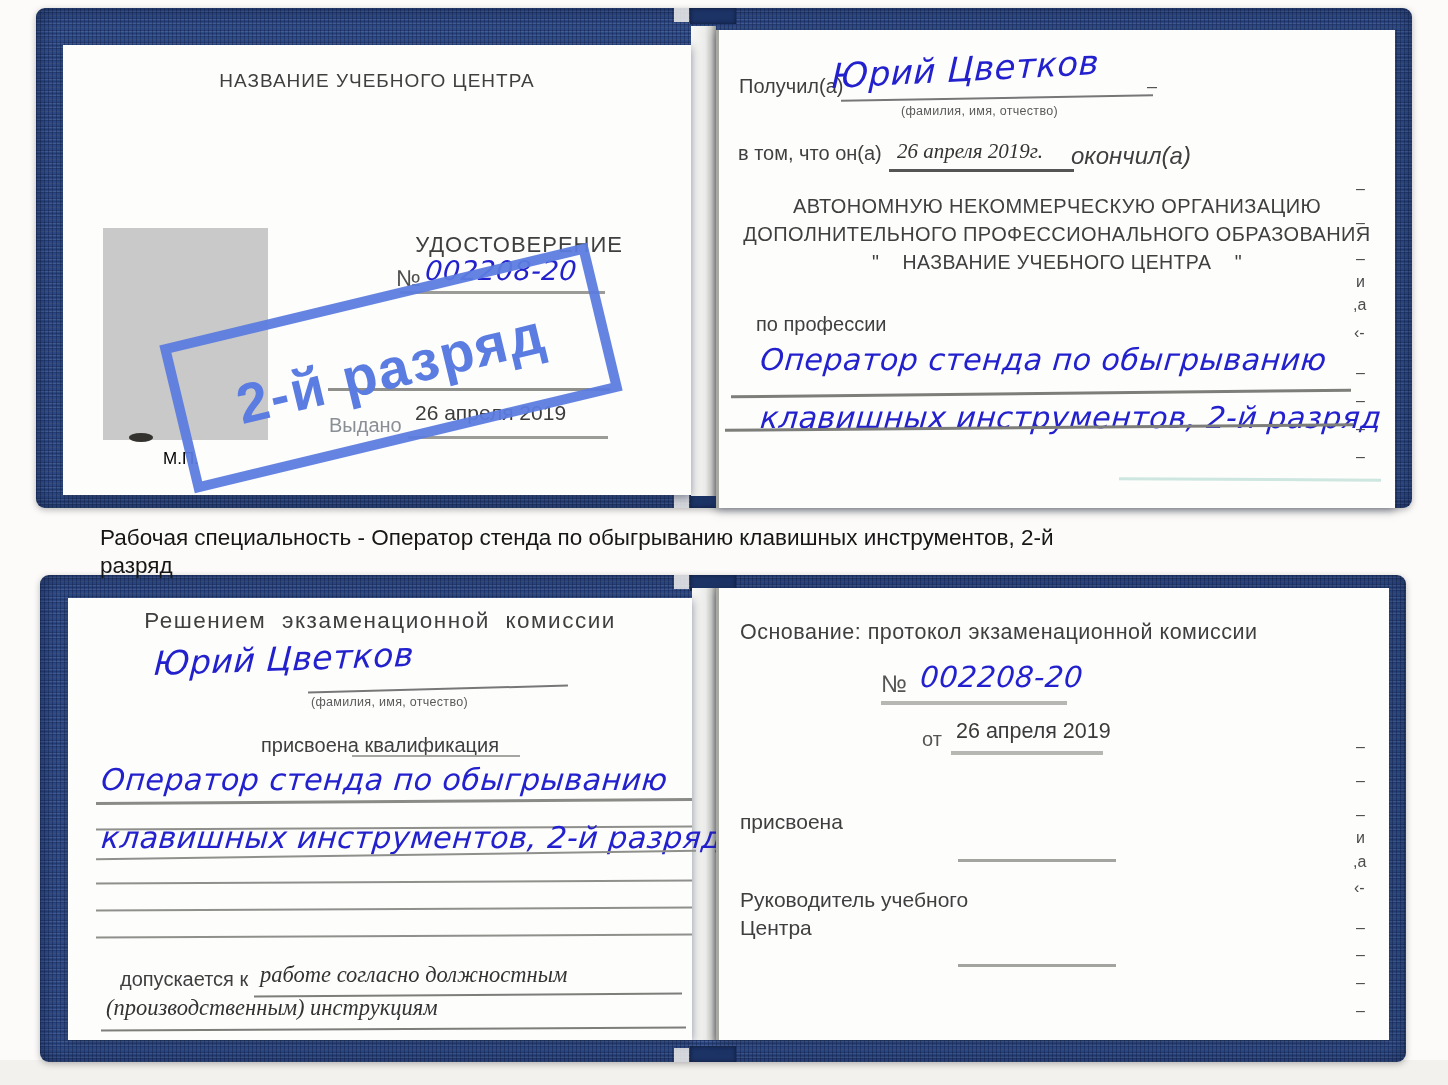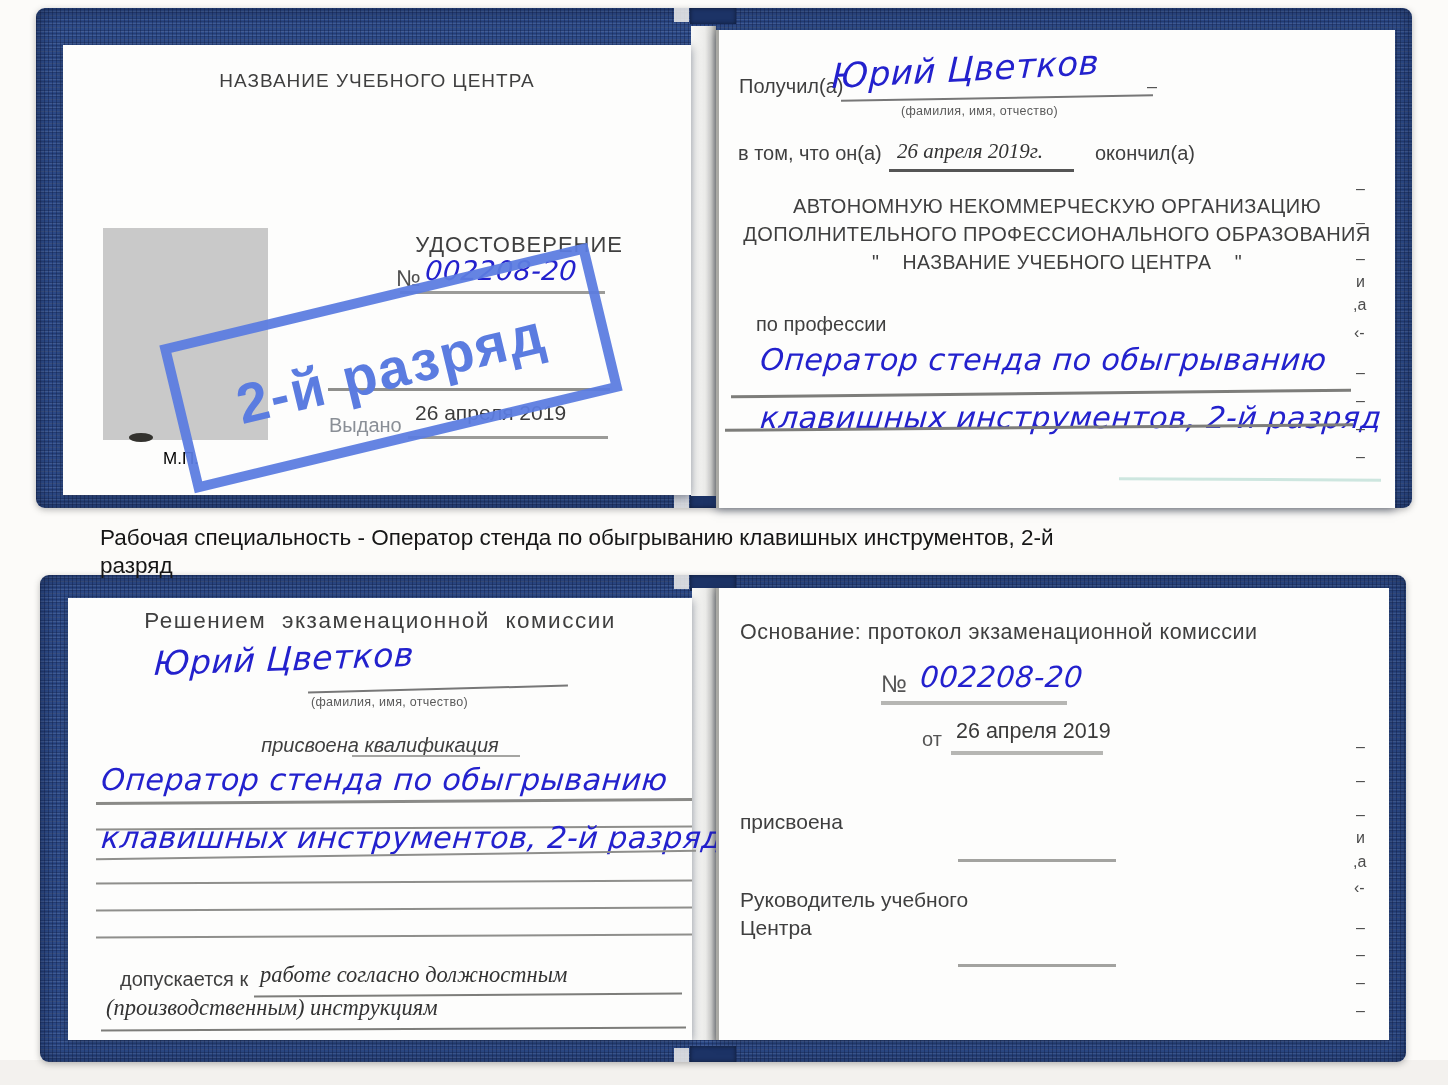--- a/index.html
+++ b/index.html
@@ -112,21 +112,21 @@
     <div class="page page-right" style="left:680px; top:22px; width:676px; height:478px;">
       <div class="t print" style="left:20px; top:45px; font-size:20px;">Получил(а)</div>
       <div class="rule" style="left:122px; top:67px; width:312px; height:2px; background:#777; transform:rotate(-1deg);"></div>
       <div class="t hw" style="left:112px; top:26px; font-size:34px; transform:rotate(-3deg) skewX(-5deg);">Юрий Цветков</div>
       <div class="t hint" style="left:182px; top:74px;">(фамилия, имя, отчество)</div>
       <div class="t" style="left:428px; top:46px; font-size:18px; color:#555;">–</div>
 
       <div class="t print" style="left:19px; top:112px; font-size:20px;">в том, что он(а)</div>
       <div class="t serif-it" style="left:178px; top:109px; font-size:21px;">26 апреля 2019г.</div>
       <div class="rule" style="left:170px; top:139px; width:185px; height:2.5px; background:#555;"></div>
-      <div class="t print" style="left:376px; top:112px; font-size:20px;">окончил(а)</div>
+      <div class="t print" style="left:352px; top:112px; font-size:24px;font-style:italic;">окончил(а)</div>
 
       <div class="t center print" style="top:165px; font-size:20px; letter-spacing:.4px;">АВТОНОМНУЮ НЕКОММЕРЧЕСКУЮ ОРГАНИЗАЦИЮ</div>
       <div class="t center print" style="top:193px; font-size:20px; letter-spacing:.4px;">ДОПОЛНИТЕЛЬНОГО ПРОФЕССИОНАЛЬНОГО ОБРАЗОВАНИЯ</div>
       <div class="t center print" style="top:221px; font-size:19.5px; letter-spacing:.4px;">"&nbsp;&nbsp;&nbsp;&nbsp;НАЗВАНИЕ УЧЕБНОГО ЦЕНТРА&nbsp;&nbsp;&nbsp;&nbsp;"</div>
 
       <div class="t print" style="left:37px; top:283px; font-size:20px;">по профессии</div>
       <div class="t hw" style="left:40px; top:312px; font-size:30px;">Оператор стенда по обыгрыванию</div>
       <div class="rule" style="left:12px; top:362px; width:620px; height:2.5px; background:#7d7d7a; transform:rotate(-.6deg);"></div>
       <div class="t hw" style="left:40px; top:370px; font-size:30px;">клавишных инструментов, 2-й разряд</div>
       <div class="rule" style="left:6px; top:396px; width:628px; height:2.5px; background:#7d7d7a; transform:rotate(-.5deg);"></div>
@@ -160,21 +160,21 @@
     <div class="tab" style="left:650px; bottom:0;"></div>
     <div class="spine" style="left:652px; top:13px; width:24px; height:452px;"></div>
 
     <div class="page" style="left:28px; top:23px; width:624px; height:442px;">
       <div class="t center print" style="top:10px; font-size:22.5px; letter-spacing:1.5px; word-spacing:8px;">Решением экзаменационной комиссии</div>
 
       <div class="rule" style="left:240px; top:90px; width:260px; height:2px; background:#777; transform:rotate(-1.5deg);"></div>
       <div class="t hw" style="left:85px; top:46px; font-size:33px; transform:rotate(-2deg) skewX(-5deg);">Юрий Цветков</div>
       <div class="t hint" style="left:243px; top:97px;">(фамилия, имя, отчество)</div>
 
-      <div class="t center print" style="top:136px; font-size:20px;font-style:italic;">присвоена квалификация</div>
+      <div class="t center print" style="top:136px; font-size:20px;">присвоена квалификация</div>
       <div class="rule" style="left:284px; top:157px; width:168px; height:2px; background:#a5a5a2;"></div>
 
       <div class="t hw" style="left:32px; top:164px; font-size:30px;">Оператор стенда по обыгрыванию</div>
       <div class="rule" style="left:28px; top:202px; width:596px; height:2.5px; background:#8a8a87; transform:rotate(-.4deg);"></div>
       <div class="rule" style="left:28px; top:229px; width:596px; height:2px; transform:rotate(-.3deg);"></div>
       <div class="t hw" style="left:32px; top:222px; font-size:30px;">клавишных инструментов, 2-й разряд</div>
       <div class="rule" style="left:28px; top:256px; width:600px; height:2px; transform:rotate(-.8deg);"></div>
       <div class="rule" style="left:28px; top:283px; width:596px; height:2px; transform:rotate(-.3deg);"></div>
       <div class="rule" style="left:28px; top:310px; width:596px; height:2px; transform:rotate(-.3deg);"></div>
       <div class="rule" style="left:28px; top:337px; width:596px; height:2px; transform:rotate(-.3deg);"></div>

